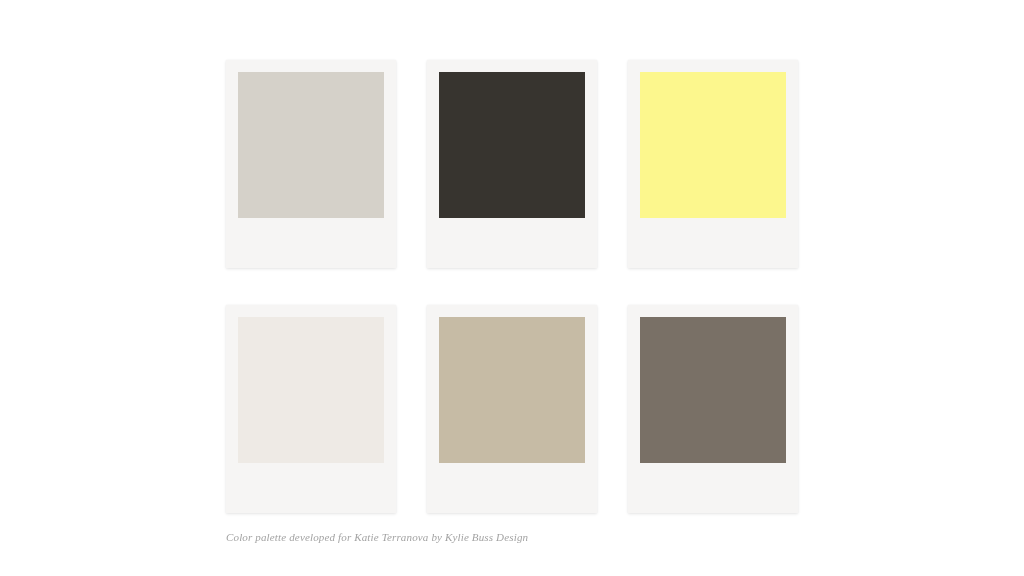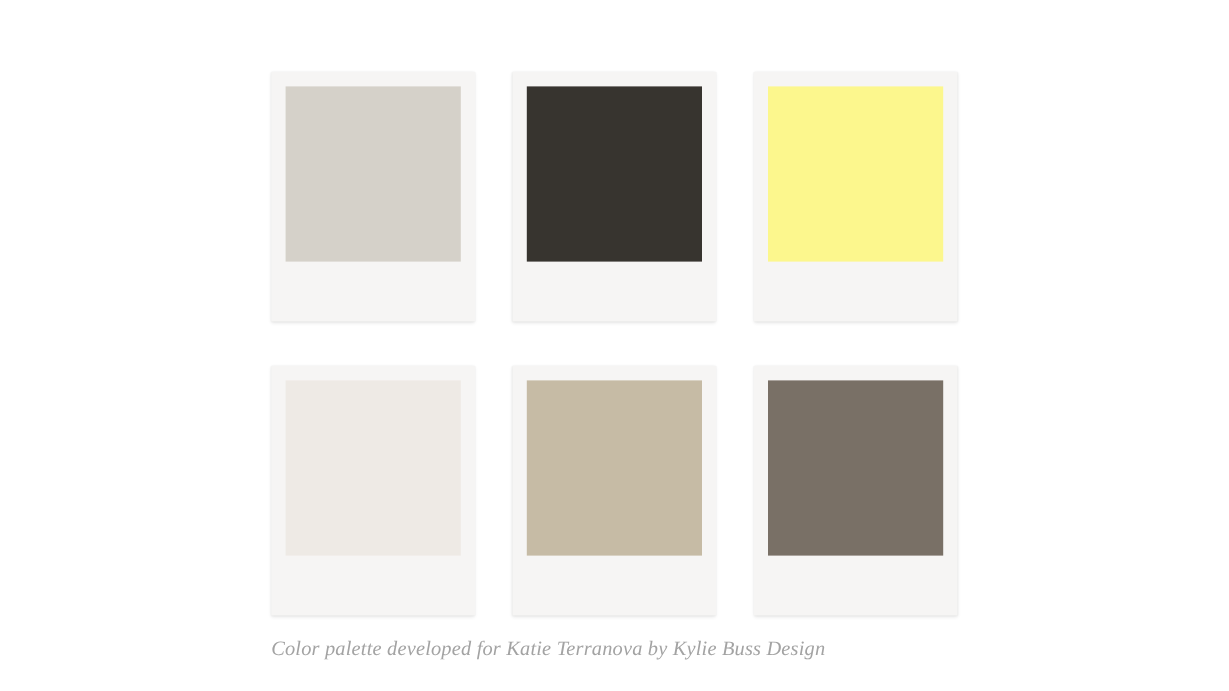--- a/index.html
+++ b/index.html
@@ -47,21 +47,21 @@
   .card-caption-strip {
     height: 50px;
   }
 
   #board-caption {
     position: absolute;
     left: 226px;
     top: 531px;
     font-family: "Liberation Serif", "DejaVu Serif", serif;
     font-style: italic;
-    font-size: 17px;
+    font-size: 11px;
     letter-spacing: 0.15px;
     color: #a3a3a3;
     white-space: nowrap;
   }
 </style>
 </head>
 <body style="background: rgb(255, 255, 255);">
 
 <div id="palette-board">
   <div class="swatch-grid">

